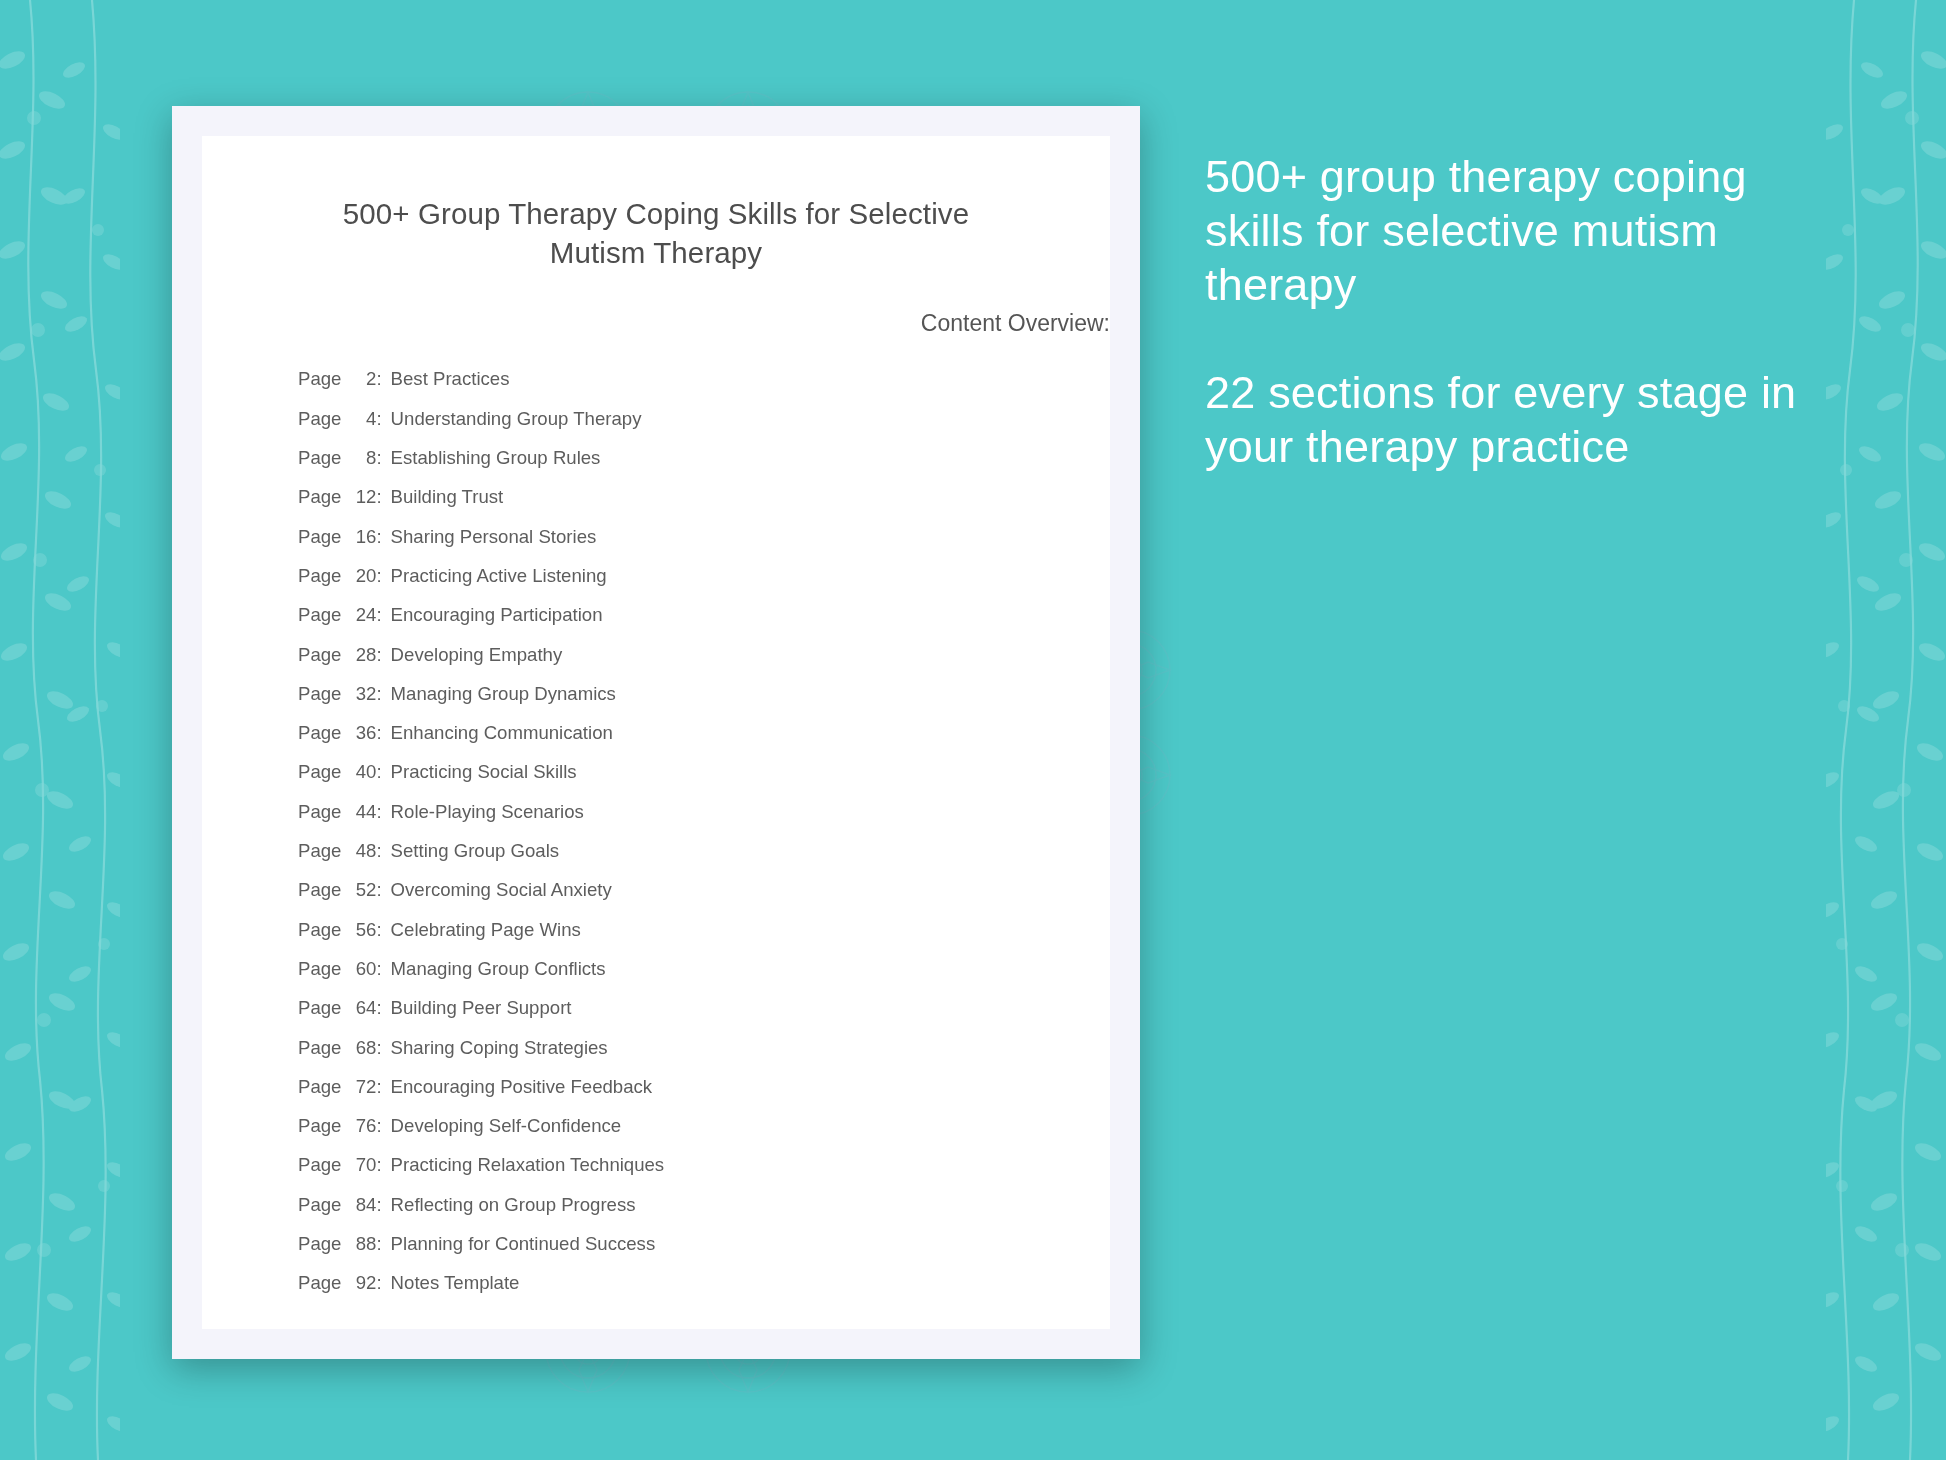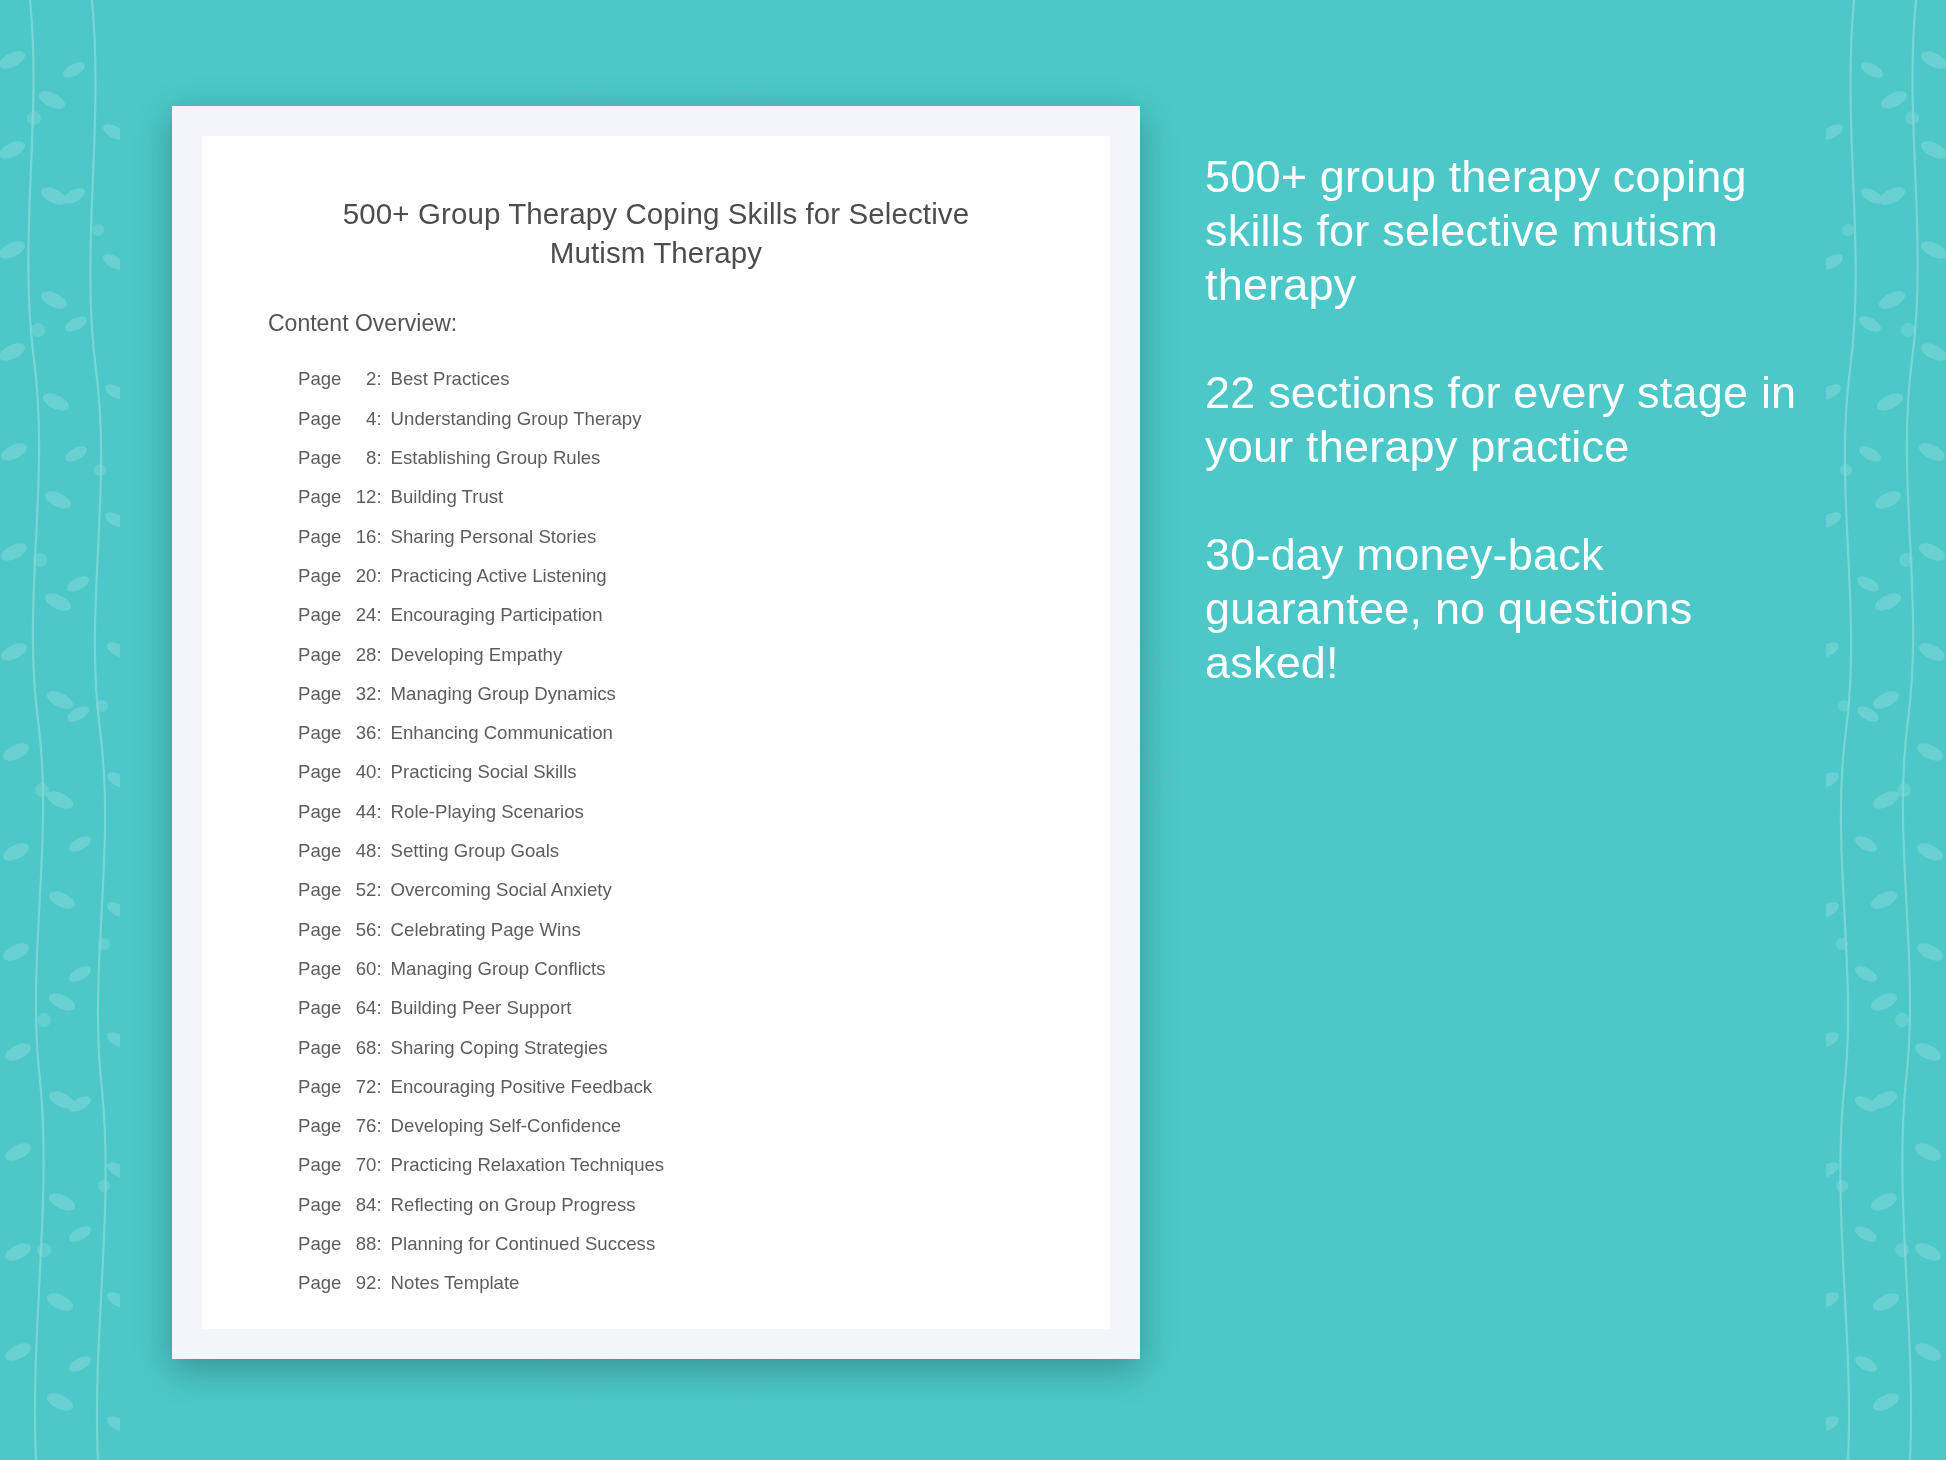--- a/index.html
+++ b/index.html
@@ -63,20 +63,21 @@
     text-align: center;
     letter-spacing: .1px;
   }
 
   #content-overview-label {
     margin: 0;
     padding: 38px 0 0 66px;
     font-size: 23px;
     color: #555555;
     font-weight: 400;
+    text-align: right;
   }
 
   #toc-list {
     margin: 0;
     padding: 22px 0 0 96px;
     list-style: none;
   }
   .toc-row {
     display: flex;
     align-items: flex-end;
@@ -515,14 +516,13 @@
           <span class="toc-colon">:</span>
           <span class="toc-topic">Notes Template</span>
         </li>
       </ul>
   </div>
 </div>
 
 <div id="marketing-column">
     <p class="bullet">500+ group therapy coping skills for selective mutism therapy</p>
     <p class="bullet">22 sections for every stage in your therapy practice</p>
-    <p class="bullet">30-day money-back guarantee, no questions asked!</p>
   </div>
 
 </body></html>

